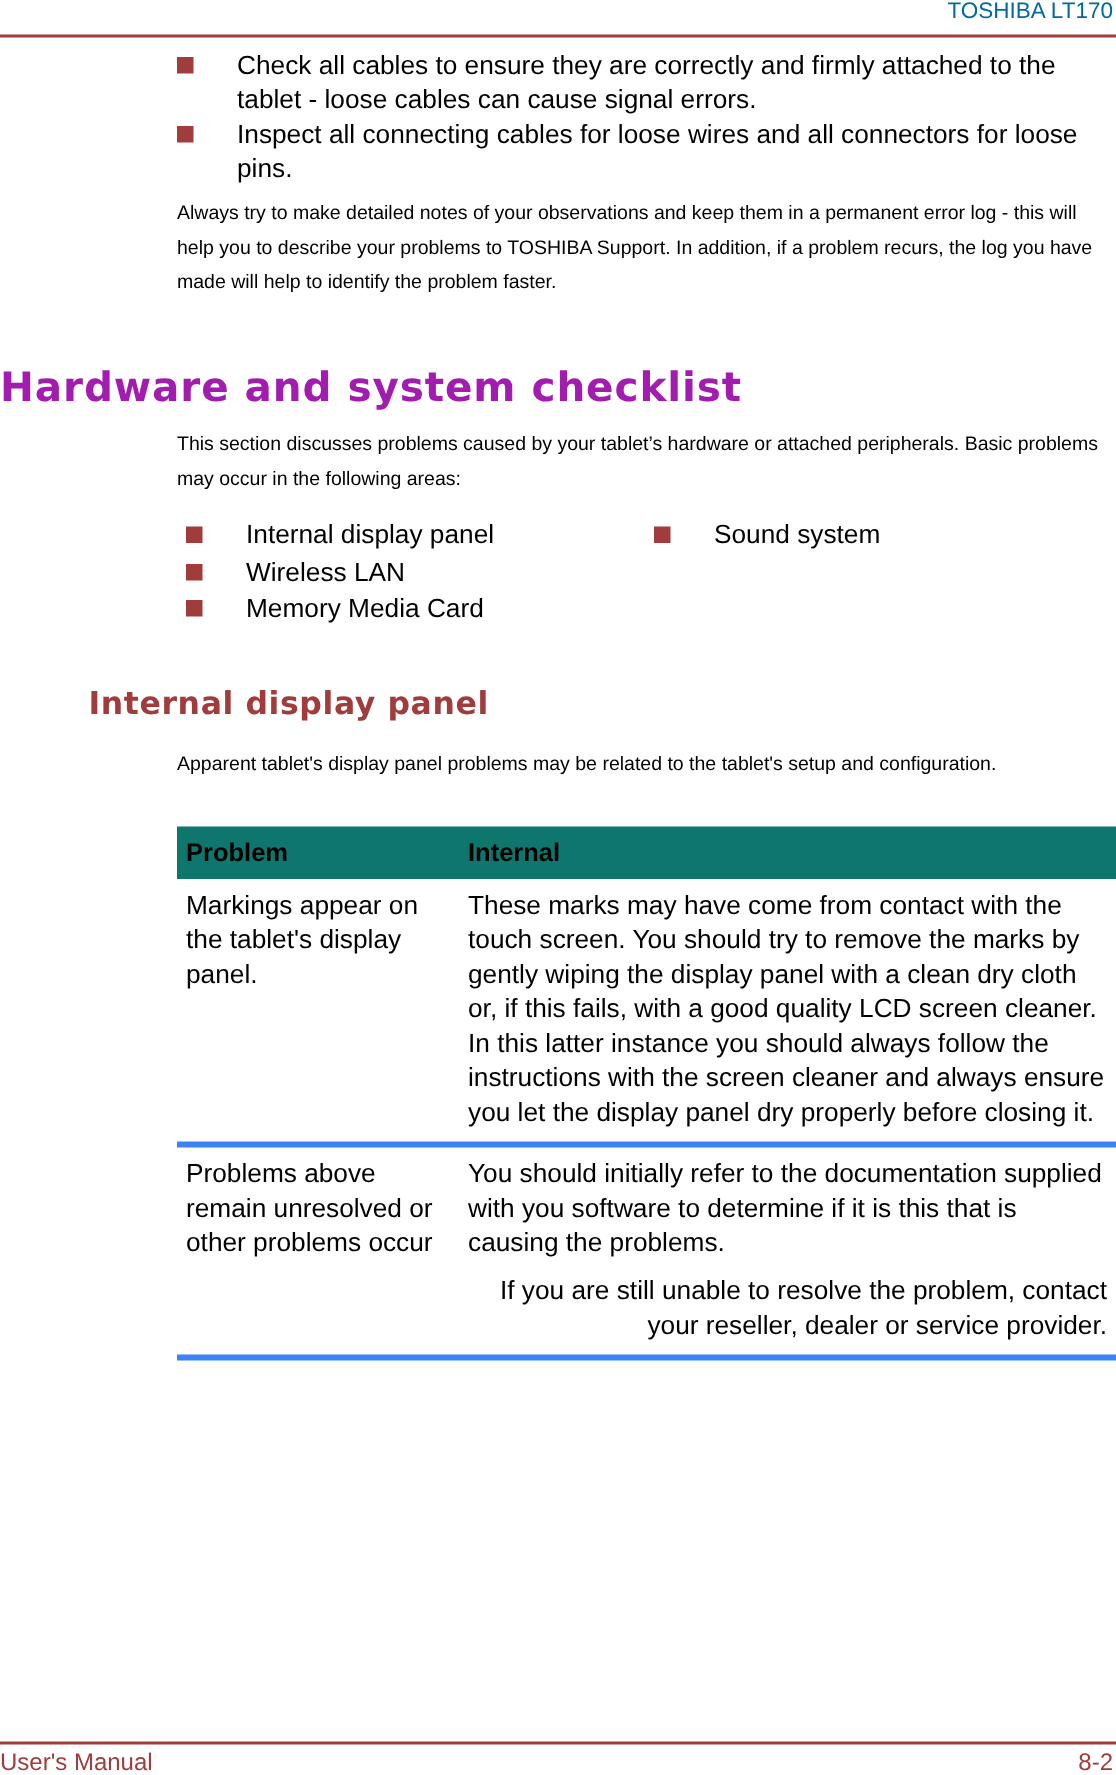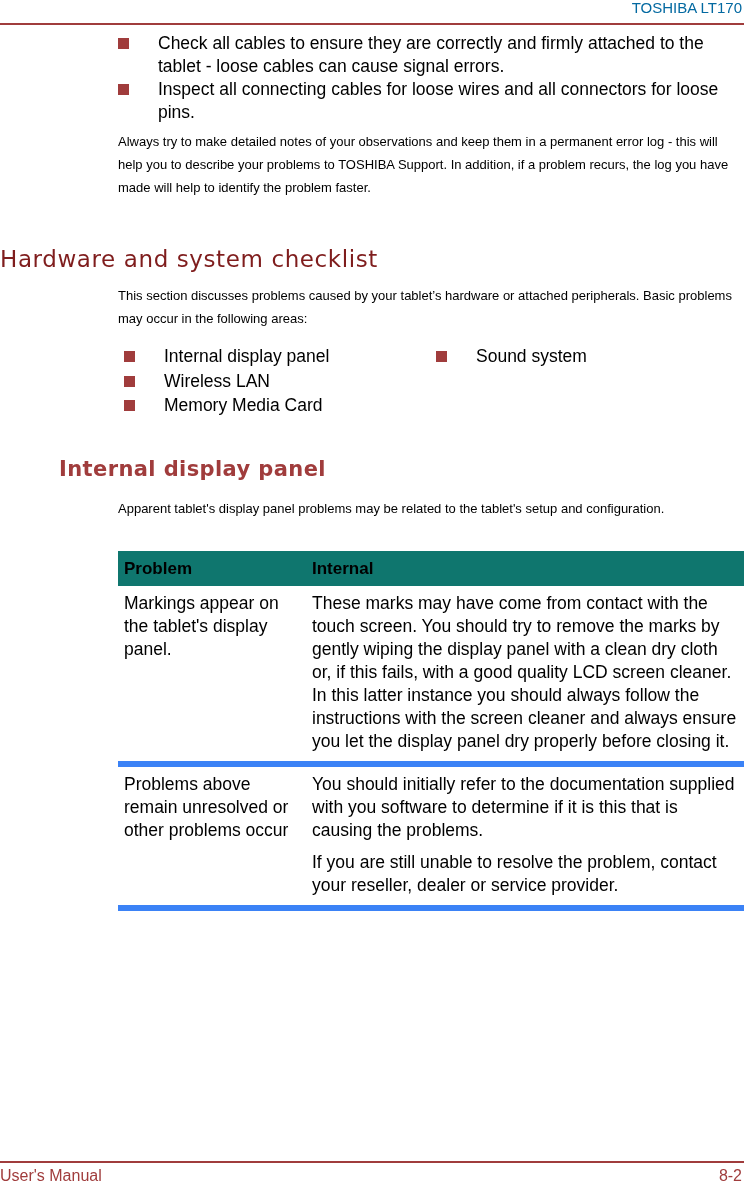--- a/index.html
+++ b/index.html
@@ -13,37 +13,37 @@
     .bullet-item { position: relative; font-size: 17.5px; line-height: 23px; }
     .bullet-sq { position: absolute; width: 11px; height: 11px; background: #a03c3c; }
 
     .top-bullets { left: 118px; top: 32px; width: 626px; }
     .top-bullets .bullet-item { padding-left: 40px; }
     .top-bullets .bullet-sq { left: 0; top: 6px; }
 
     .para { position: absolute; font-size: 13px; line-height: 23px; }
     .p-log { left: 118px; top: 130px; width: 626px; }
 
-    .h1 { position: absolute; left: 0; top: 242px; font-size: 23px; font-weight: normal; color: #7f1d1d; font-family: "DejaVu Sans", sans-serif; letter-spacing: 0.6px; line-height: 34px; }
+    .h1 { position: absolute; left: 0; top: 242px; font-size: 27px; font-weight: bold; color: #a21caf; font-family: "DejaVu Sans", sans-serif; letter-spacing: 0.6px; line-height: 34px; }
     .p-intro { left: 118px; top: 284px; width: 626px; }
 
     .col-list { position: absolute; list-style: none; }
     .col-list .bullet-item { padding-left: 40px; line-height: 24.5px; }
     .col-list .bullet-sq { left: 0; top: 7px; }
     .col1 { left: 124px; top: 344px; }
     .col2 { left: 436px; top: 344px; }
 
     .h2 { position: absolute; left: 59px; top: 455px; font-size: 21px; font-weight: bold; color: #a03c3c; font-family: "DejaVu Sans", sans-serif; letter-spacing: 0.4px; line-height: 28px; }
     .p-display { left: 118px; top: 497px; width: 626px; }
 
     .table { position: absolute; left: 118px; top: 551px; width: 626px; border-collapse: collapse; font-size: 17.5px; line-height: 23px; }
     .table th { background: #0f766e; text-align: left; font-weight: bold; height: 35px; padding: 4px 6px; vertical-align: middle; font-size: 17px; }
-    .table td { vertical-align: top; padding: 6px 6px 8px 6px; border-bottom: 6px solid #3b82f6; }
+    .table td { vertical-align: top; padding: 6px 6px 8px 6px; border-bottom: 4px solid #3b82f6; }
     .table th.c1, .table td.c1 { width: 188px; }
-    .cell-para + .cell-para { margin-top: 9px; }
+    .cell-para + .cell-para { margin-top: 9px; text-align: right; }
 
     .rule-bottom { position: absolute; left: 0; top: 1161px; width: 744px; height: 2px; background: #a03c3c; }
     .footer-left { position: absolute; left: 0; top: 1167px; font-size: 16px; color: #a03c3c; line-height: 18px; }
     .footer-right { position: absolute; right: 2px; top: 1167px; font-size: 16px; color: #a03c3c; line-height: 18px; }
   </style>
 </head>
 <body>
 
 <div class="header-title">TOSHIBA LT170</div>
 <div class="rule-top"></div>

